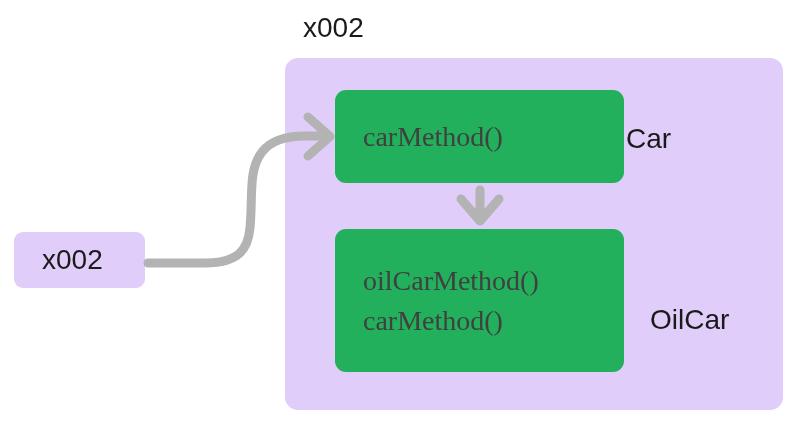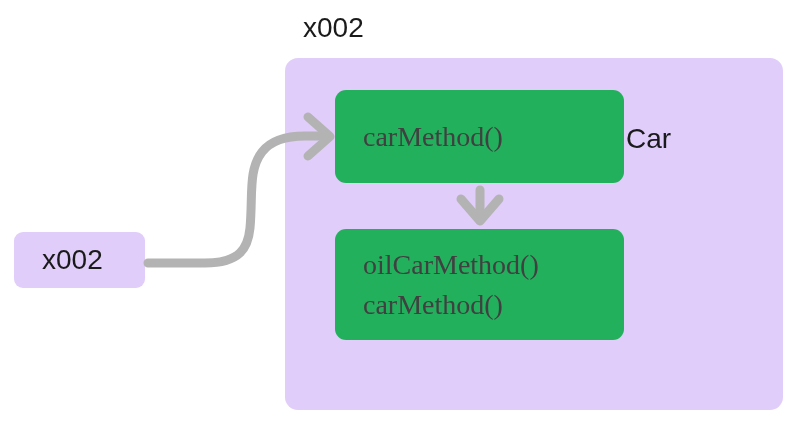--- a/index.html
+++ b/index.html
@@ -81,21 +81,21 @@
   #method-box-car {
     left: 50px;   
     top: 32px;    
     width: 289px;
     height: 93px;
   }
   #method-box-oilcar {
     left: 50px;
     top: 171px;   
     width: 289px;
-    height: 111px;
+    height: 143px;
   }
   .method-line {
     color: #404040;
     font-size: 28px;
     line-height: 40px;
     padding-left: 28px;
     white-space: nowrap;
     font-family: Liberation Serif, serif;
   }
 
@@ -125,20 +125,21 @@
     </div>
 
     <div class="method-box" id="method-box-oilcar">
       <div class="method-line">oilCarMethod()</div>
       <div class="method-line">carMethod()</div>
     </div>
   </div>
 
   <div class="label" id="class-label-car">Car</div>
 
+  <div class="label" id="class-label-oilcar">OilCar</div>
 
   <svg class="connector-layer" width="797" height="423" viewBox="0 0 797 423">
 
     <path d="M 148 263
              L 205 263
              C 240 263 248 248 250 228
              C 253 196 248 170 262 152
              C 272 139 290 136 305 136
              L 322 136" fill="none" stroke="#b3b3b3" stroke-width="9" stroke-linecap="round" stroke-linejoin="round"></path>
     <path d="M 308 117 L 330 136.5 L 308 156" fill="none" stroke="#b3b3b3" stroke-width="9" stroke-linecap="round" stroke-linejoin="round"></path>

